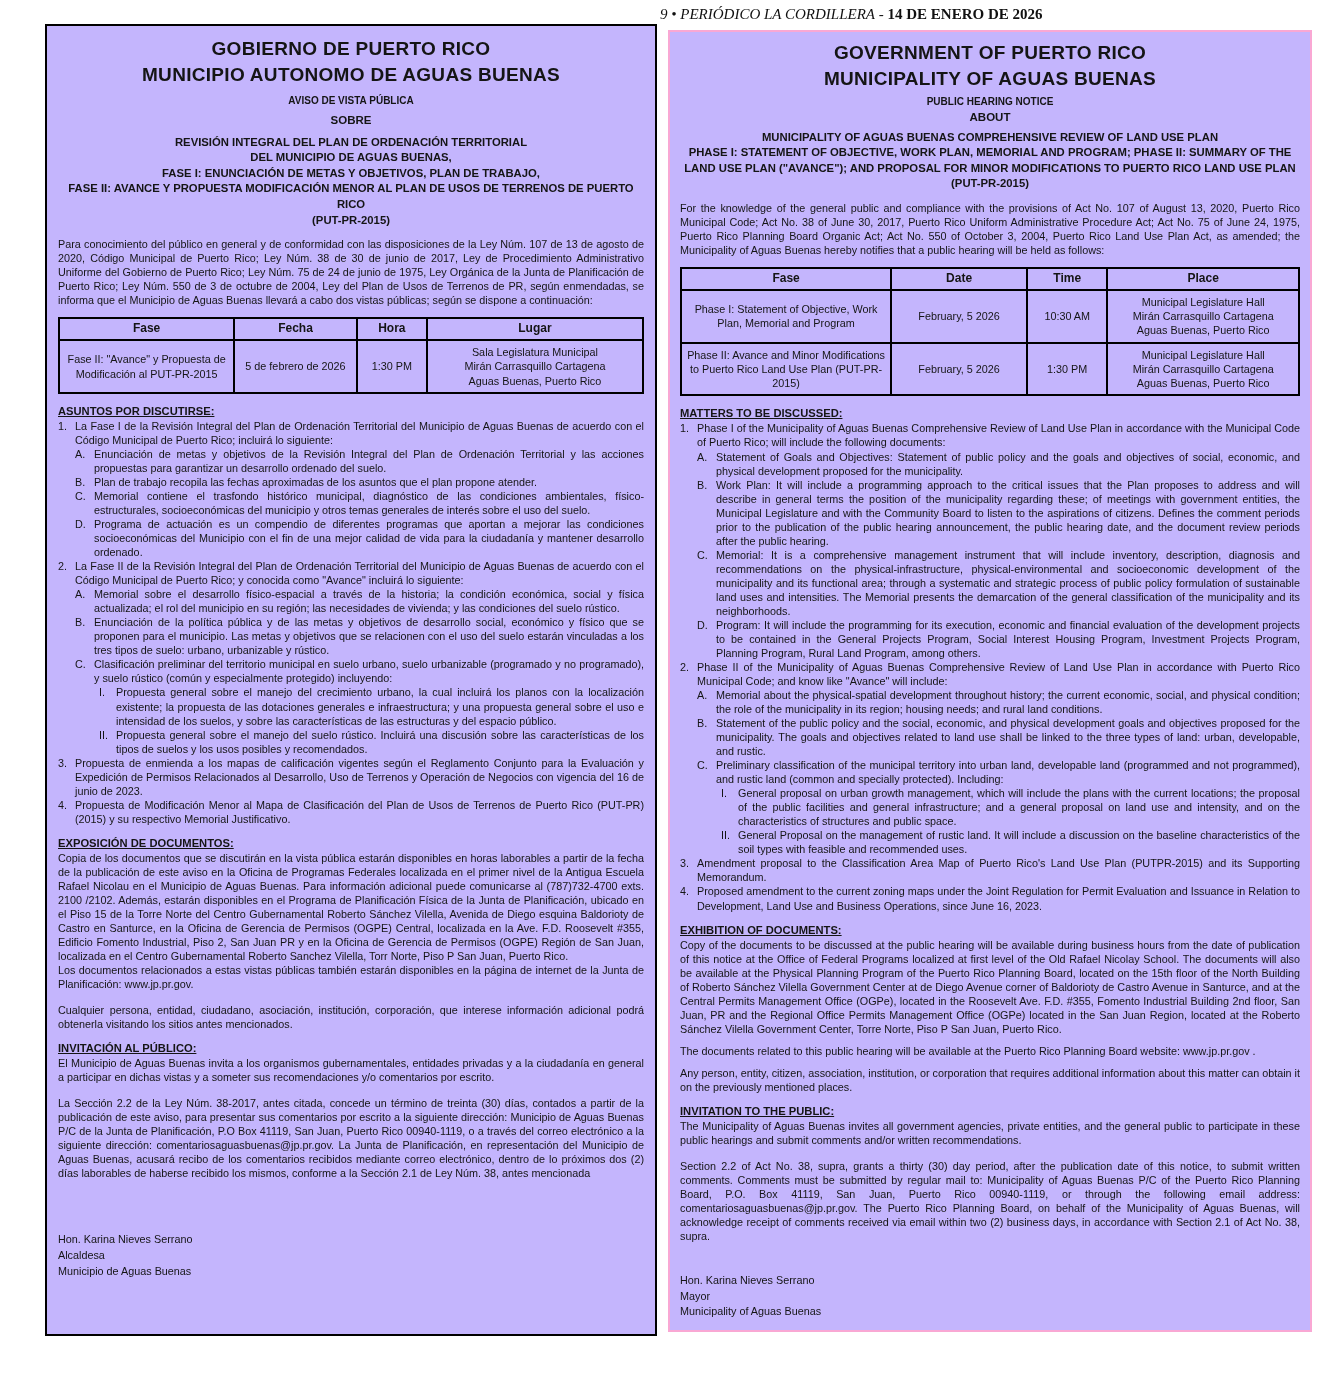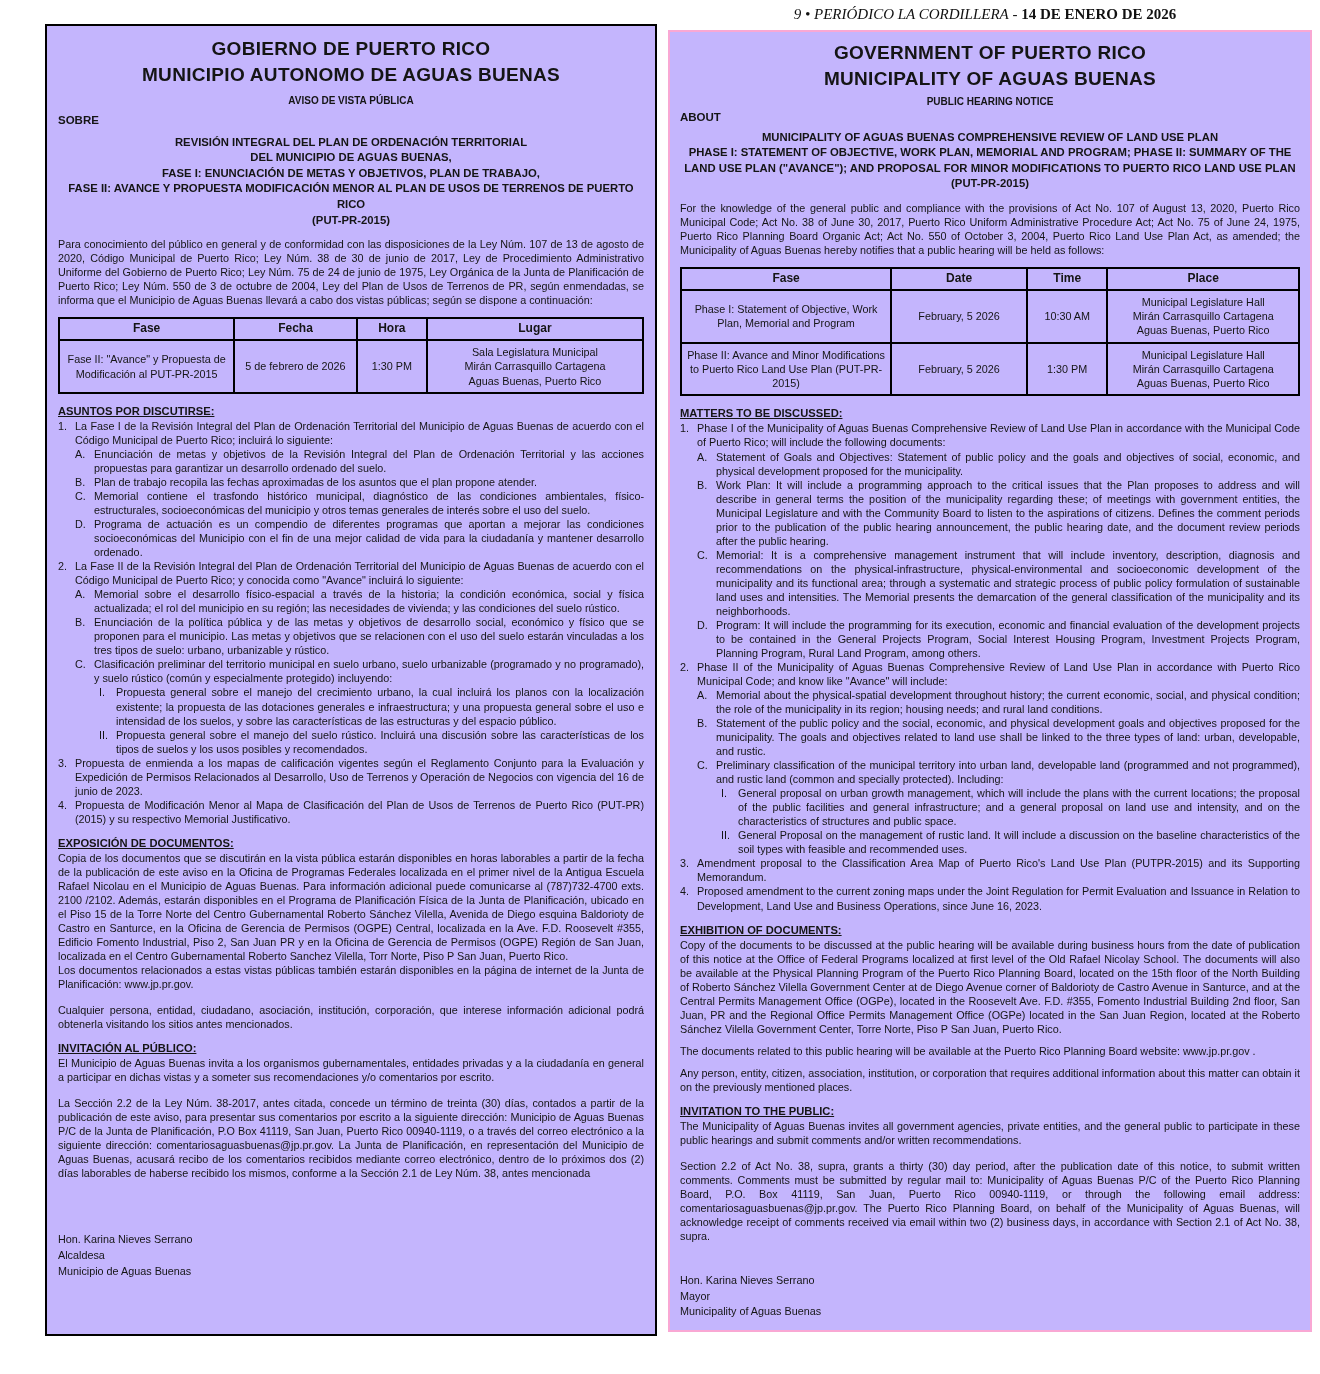--- a/index.html
+++ b/index.html
@@ -2,39 +2,39 @@
 <html><head>
 <meta charset="utf-8">
 <style>
   html,body{margin:0;padding:0;}
   body{
     width:1320px;height:1374px;position:relative;background:#ffffff;
     font-family:"Liberation Sans", sans-serif;color:#151515;
     -webkit-font-smoothing:antialiased;
   }
   .masthead{
-    position:absolute;left:660px;top:6px;width:650px;text-align:center;
+    position:absolute;left:660px;top:6px;width:650px;text-align:left;
     font-family:"Liberation Serif", serif;font-size:15px;color:#111;
   }
   .mh-title{font-style:italic;}
   .mh-date{font-weight:bold;}
   .col{
     position:absolute;box-sizing:border-box;background:#c4b5fd;overflow:hidden;
   }
   .col-left{
     left:45px;top:24px;width:612px;height:1312px;
     border:2px solid #000;padding:8px 11px 6px 11px;
   }
   .col-right{
     left:668px;top:30px;width:644px;height:1302px;
     border:2px solid #f9a8d4;padding:6px 10px 6px 10px;
   }
   .c-title{text-align:center;font-weight:bold;font-size:19px;line-height:1.15;margin-top:4px;letter-spacing:.3px;}
   .c-sub{text-align:center;font-weight:bold;font-size:10px;margin-top:9px;}
-  .c-sub2{text-align:left;font-weight:bold;font-size:11.5px;margin-top:8px;}
+  .c-sub2{text-align:center;font-weight:bold;font-size:11.5px;margin-top:8px;}
   .c-subject{text-align:center;font-weight:bold;font-size:11.3px;line-height:1.38;margin-top:9px;}
   .para{font-size:10.8px;line-height:1.3;text-align:justify;margin-top:9px;}
   .para-tight{margin-top:0;}
   .gap{margin-top:12px;}
   table.sched{width:100%;border-collapse:collapse;margin-top:10px;table-layout:fixed;}
   .sched th,.sched td{border:2px solid #000;text-align:center;vertical-align:middle;font-size:10.8px;line-height:1.32;padding:4px 4px;}
   .sched th{font-size:12px;font-weight:bold;padding:2px;}
   .pre{white-space:pre-line;}
   .sec-head{font-weight:bold;text-decoration:underline;font-size:11.2px;margin-top:11px;margin-bottom:2px;}
   .li{display:flex;font-size:10.8px;line-height:1.3;}

